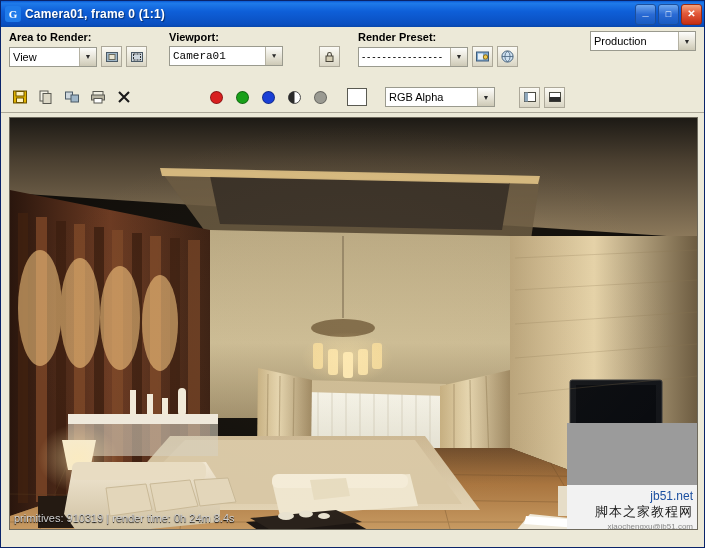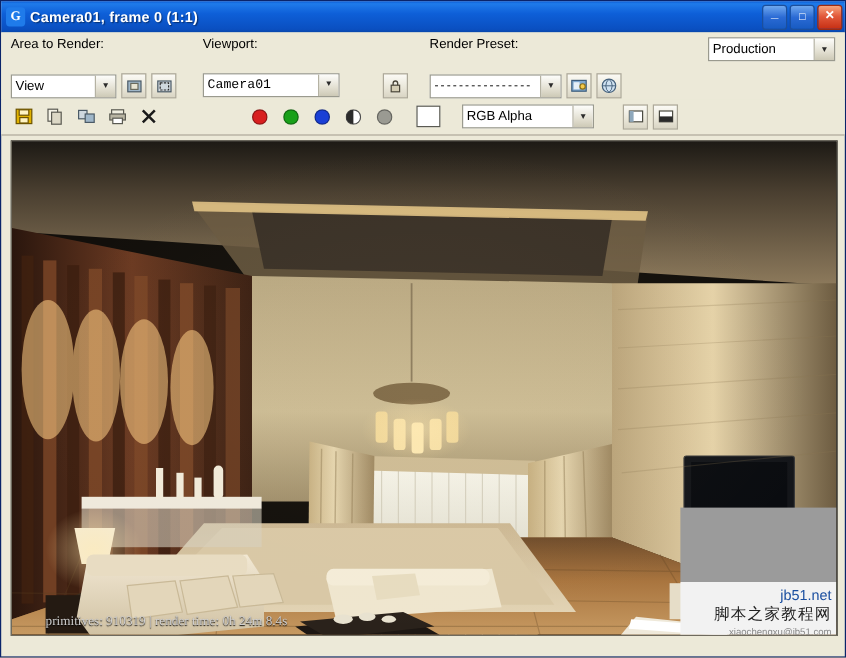--- a/index.html
+++ b/index.html
@@ -57,21 +57,21 @@
   .glyph{line-height:1;}
 
   
   .toolrow1{
     display:flex;align-items:flex-start;
     padding:4px 6px 2px 8px;
     height:56px;box-sizing:border-box;
     background:#ece9d8;
   }
   .group{display:flex;flex-direction:column;margin-right:14px;}
-  .group-label{font-size:11px;color:#000;margin-bottom:18px;}
+  .group-label{font-size:11px;color:#000;margin-bottom:3px;font-weight:bold;}
   .row{display:flex;align-items:center;gap:4px;}
   .fake-combo{
     position:relative;
     background:#fff;
     border:1px solid #9a9a8e;
     height:20px;
     display:flex;align-items:center;
     box-sizing:border-box;
     padding-left:3px;
     color:#000;
@@ -129,23 +129,23 @@
     background:#000;
     border:1px solid #6e6a5e;
     box-sizing:border-box;
     position:relative;
     overflow:hidden;
   }
   .render-img{position:absolute;inset:0;}
   .status{
     position:absolute;left:0;right:0;bottom:0;height:22px;
     display:flex;align-items:center;
-    padding-left:28px;
+    padding-left:4px;
     color:#cfcfcf;font-size:11px;
-    font-family:Liberation Serif, serif;
+    font-family:Liberation Sans, sans-serif;
     text-shadow:0 1px 1px #000;
   }
   .wm-grey{
     position:absolute;right:0;bottom:44px;width:130px;height:62px;
     background:#9b9b9b;
   }
   .wm-white{
     position:absolute;right:0;bottom:0;width:130px;height:44px;
     background:#f2f2f2;
   }

